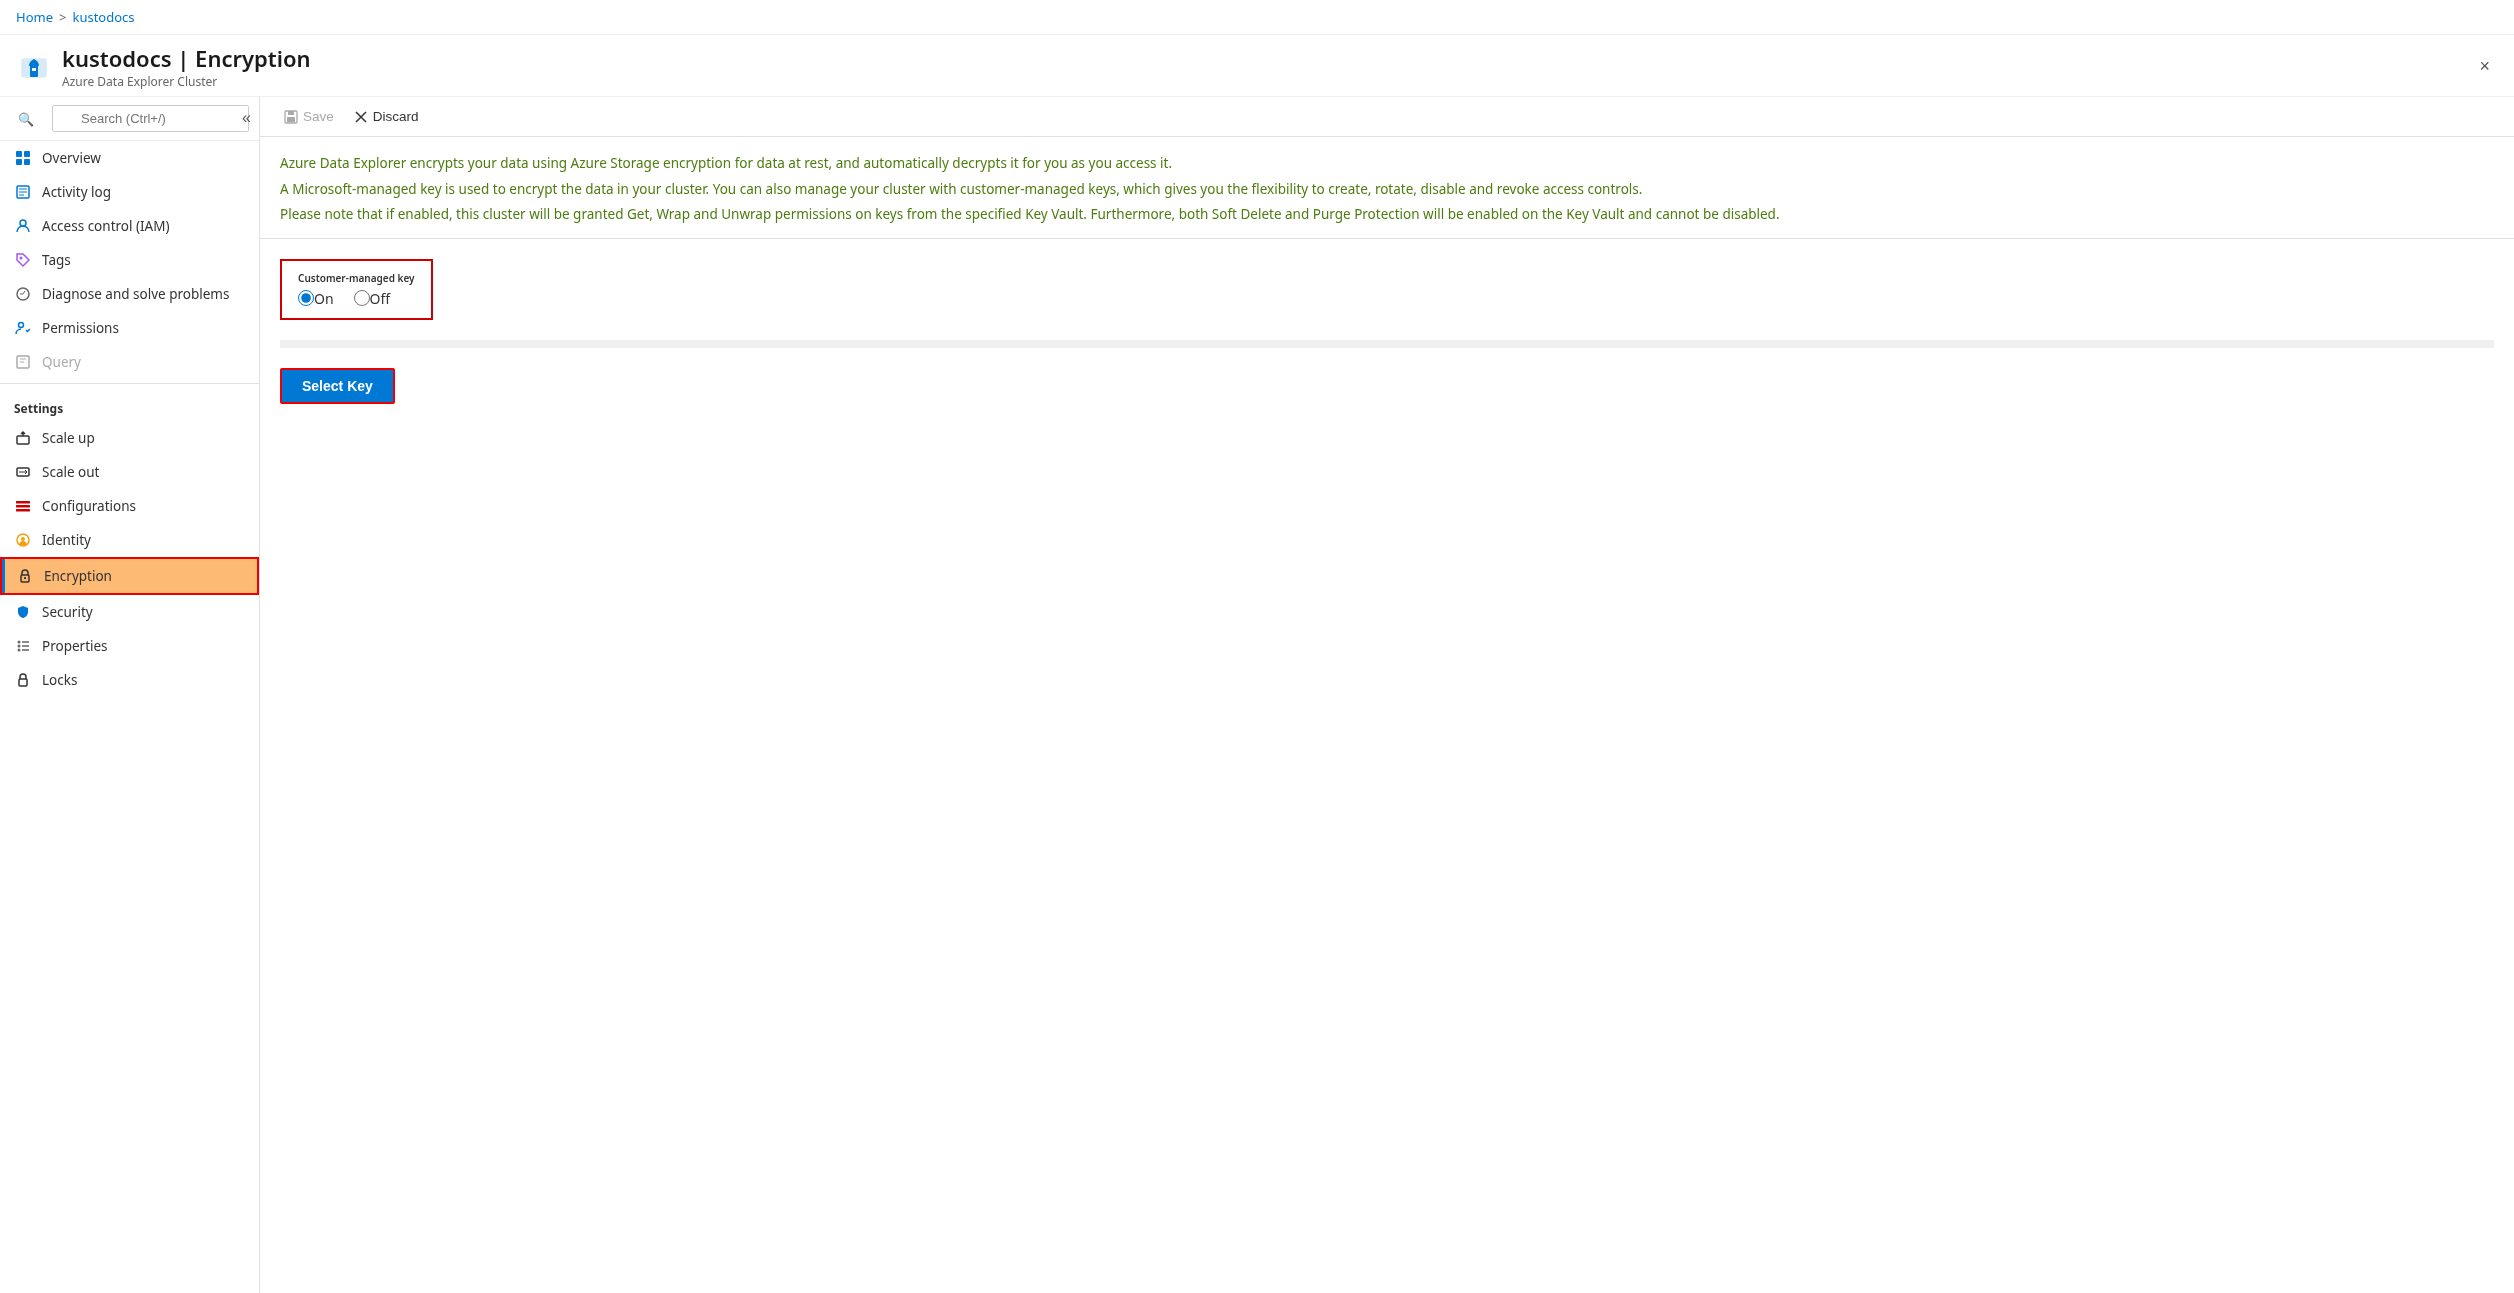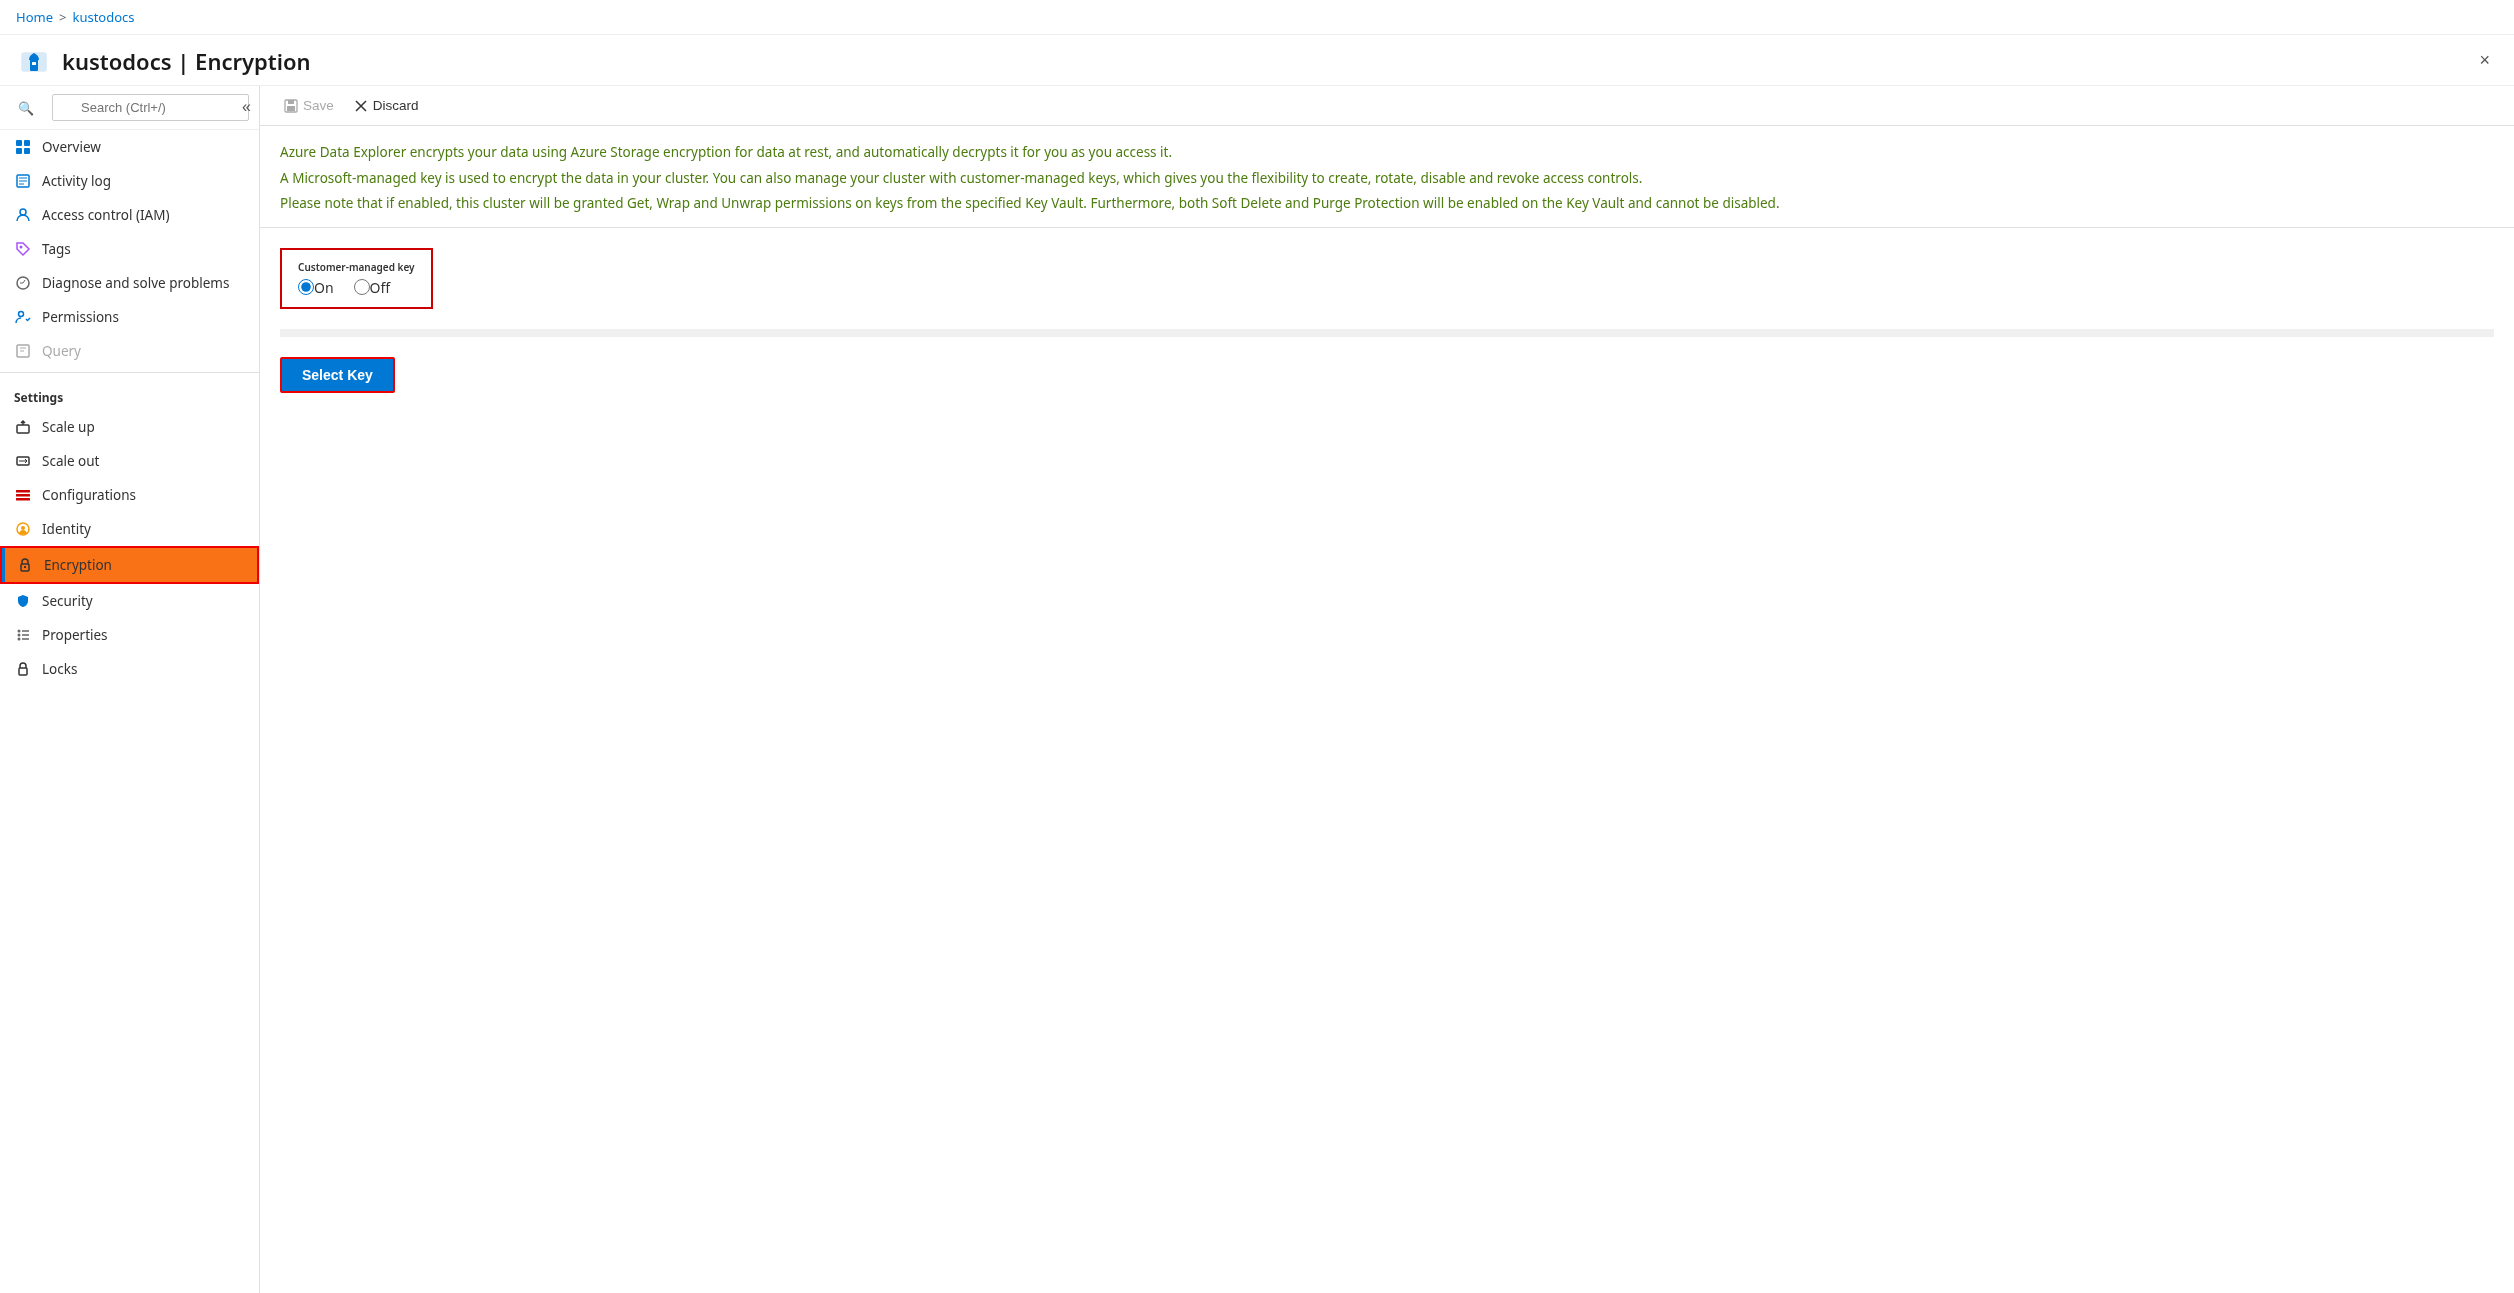--- a/index.html
+++ b/index.html
@@ -88,20 +88,21 @@
   <div class="header-icon">
     <svg viewBox="0 0 32 32" fill="none" xmlns="http://www.w3.org/2000/svg">
       <rect x="4" y="8" width="24" height="18" rx="2" fill="#0078d4" opacity="0.15" stroke="#0078d4" stroke-width="1.5"></rect>
       <rect x="12" y="14" width="8" height="12" rx="1" fill="#0078d4"></rect>
       <path d="M16 8 C16 8 11 10 11 15 L21 15 C21 10 16 8 16 8Z" fill="#0078d4"></path>
       <rect x="14" y="17" width="4" height="3" rx="0.5" fill="white"></rect>
     </svg>
   </div>
   <div class="header-title-group">
     <div class="header-title">kustodocs | Encryption</div>
+    <div class="header-subtitle">Azure Data Explorer Cluster</div>
   </div>
   <button class="close-btn">×</button>
 </div>
 
 <div class="main">
 
   <div class="sidebar">
     <div style="position:relative;">
       <div class="sidebar-search">
         <div class="search-icon-wrap">
@@ -224,21 +225,21 @@
       <div class="sidebar-item-icon">
         <svg width="16" height="16" viewBox="0 0 16 16" fill="none">
             <circle cx="8" cy="8" r="6" stroke="#f59e0b" stroke-width="1.5"></circle>
             <circle cx="8" cy="7" r="2" fill="#f59e0b"></circle>
             <path d="M4 13c0-2.2 1.8-4 4-4s4 1.8 4 4" fill="#f59e0b"></path>
           </svg>
       </div>
       <span>Identity</span>
     </div>
 
-    <div class="sidebar-item active-red" style="border: 2px solid #e00; background: #f97316;">
+    <div class="sidebar-item active-red" style="border: 2px solid #e00; background: #fdba74;">
       <div class="sidebar-item-icon">
         <svg width="16" height="16" viewBox="0 0 16 16" fill="none">
             <rect x="4" y="7" width="8" height="7" rx="1" stroke="#333" stroke-width="1.5"></rect>
             <path d="M5 7V5a3 3 0 016 0v2" stroke="#333" stroke-width="1.5"></path>
             <rect x="7" y="9" width="2" height="2" rx="0.5" fill="#333"></rect>
           </svg>
       </div>
       <span>Encryption</span>
     </div>
 

